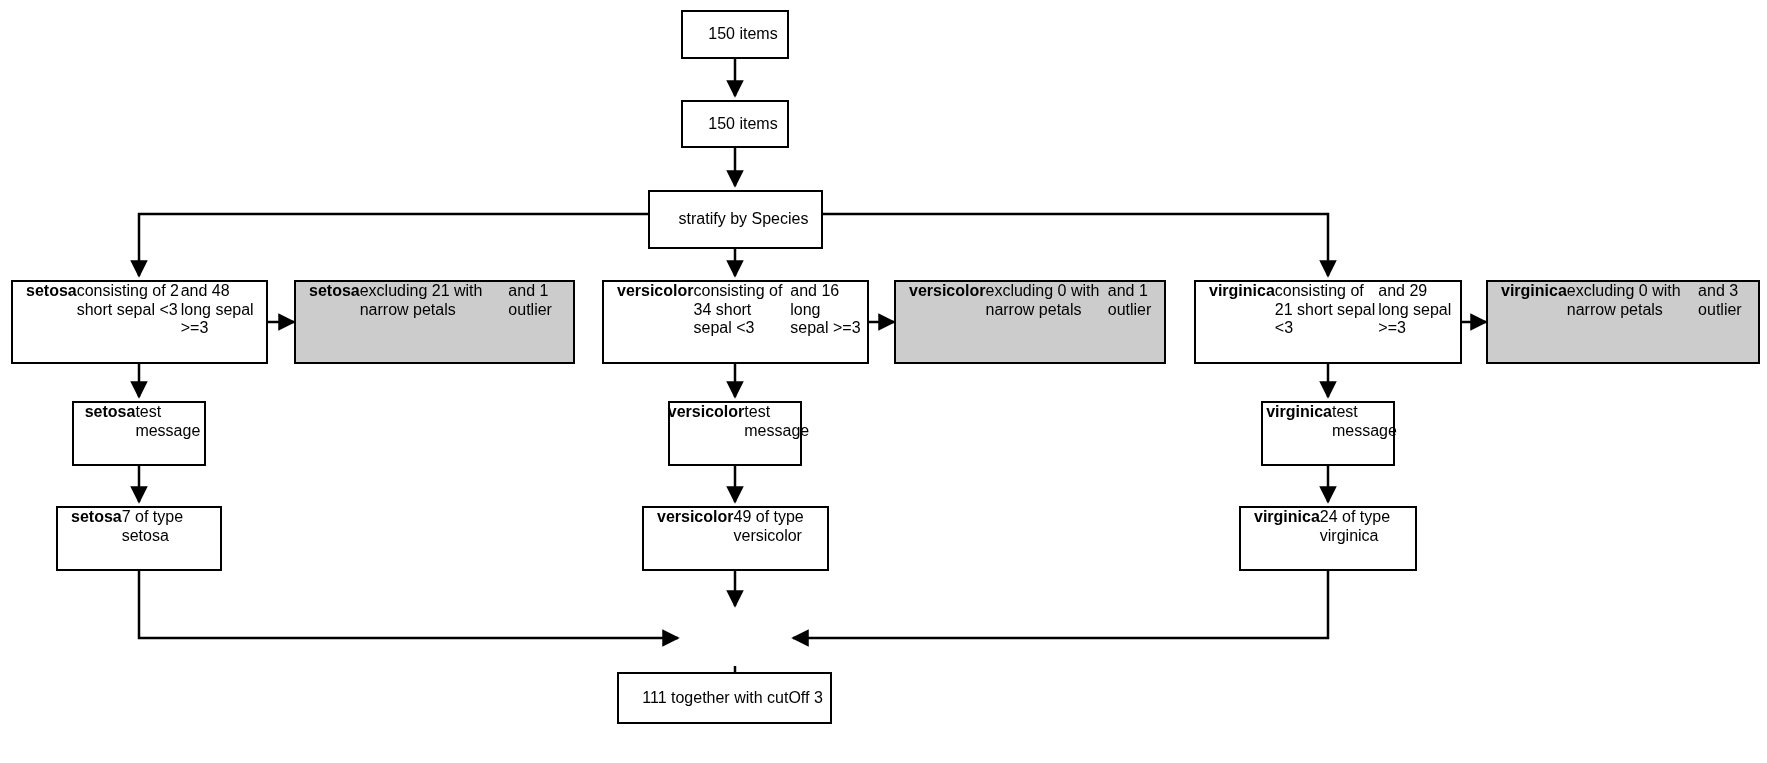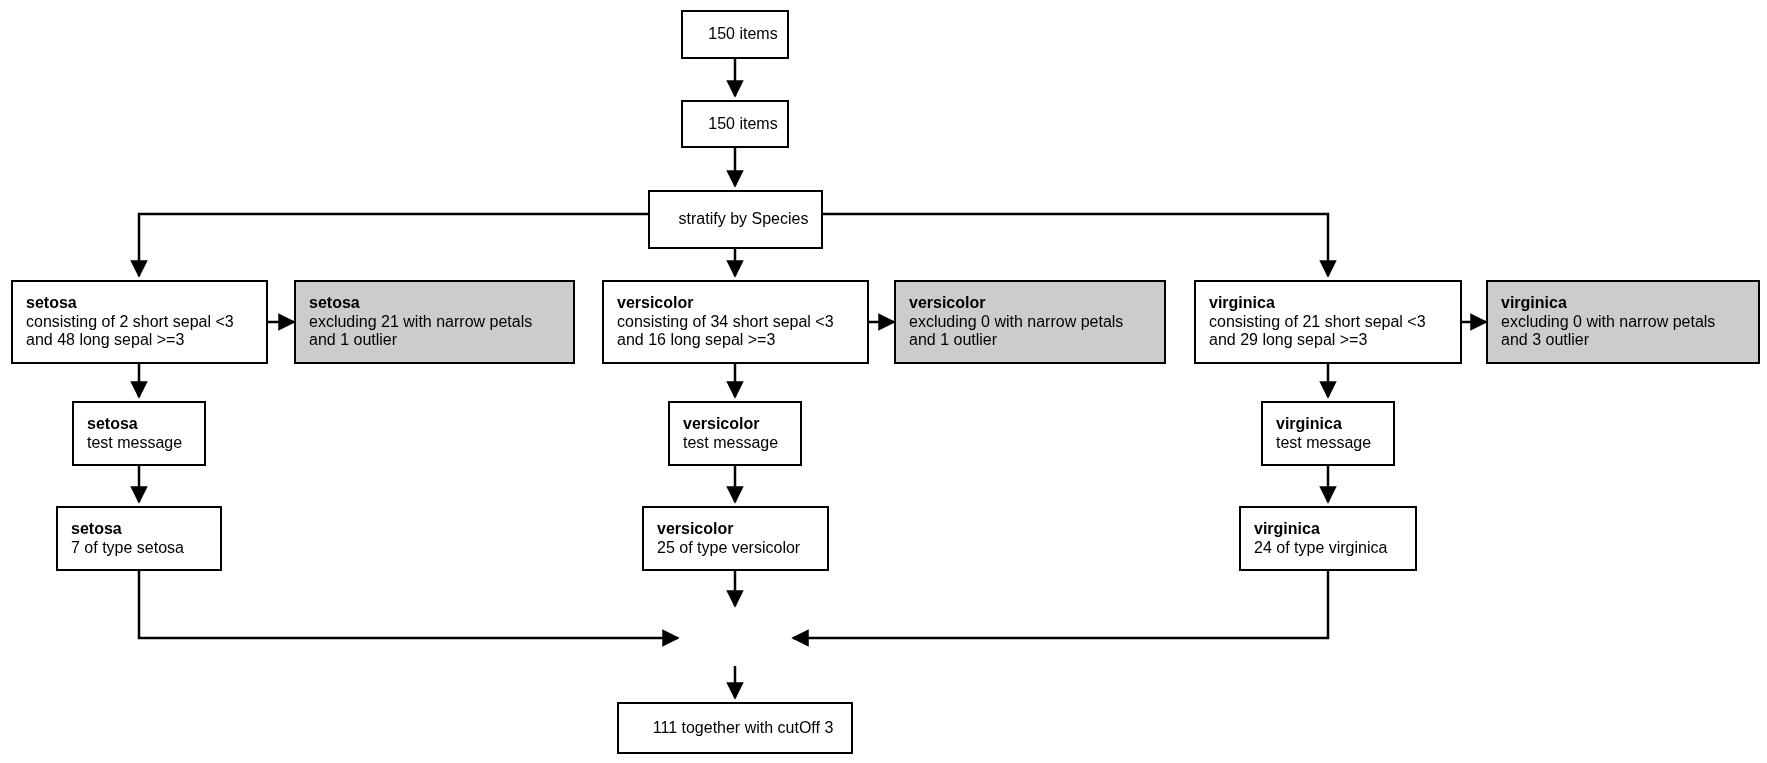--- a/index.html
+++ b/index.html
@@ -33,21 +33,21 @@
   }
   .node {
     display: flex;
     align-items: center;
     justify-content: center;
     text-align: center;
     padding-left: 16px;
   }
   .card {
     display: flex;
-    flex-direction: column;
+    flex-direction: row;
     justify-content: center;
     padding-left: 13px;
     padding-right: 6px;
   }
   .card.excluded {
     background: #cccccc;
   }
   .card-title {
     font-weight: bold;
   }
@@ -148,26 +148,26 @@
     <div class="card-line">test message</div>
   </div>
 
   <div class="card" style="left:56px; top:506px; width:166px; height:65px">
     <div class="card-title">setosa</div>
     <div class="card-line">7 of type setosa</div>
   </div>
 
   <div class="card" style="left:642px; top:506px; width:187px; height:65px">
     <div class="card-title">versicolor</div>
-    <div class="card-line">25 of type versicolor</div>
+    <div class="card-line">49 of type versicolor</div>
   </div>
 
   <div class="card" style="left:1239px; top:506px; width:178px; height:65px">
     <div class="card-title">virginica</div>
     <div class="card-line">24 of type virginica</div>
   </div>
 
 
-  <div class="node" style="left:617px; top:702px; width:236px; height:52px">
+  <div class="node" style="left:617px; top:672px; width:215px; height:52px">
     <span>111 together with cutOff 3</span>
   </div>
 
 </div>
 
 </body></html>

